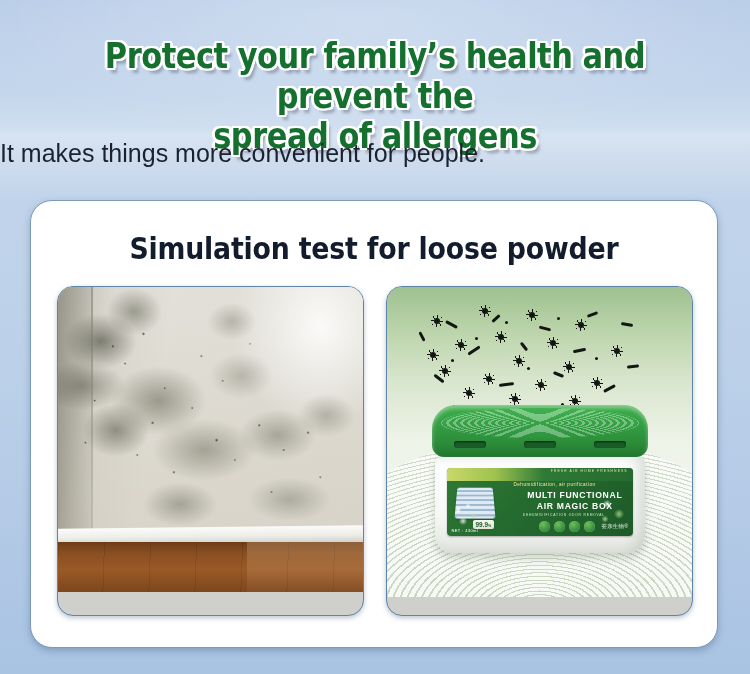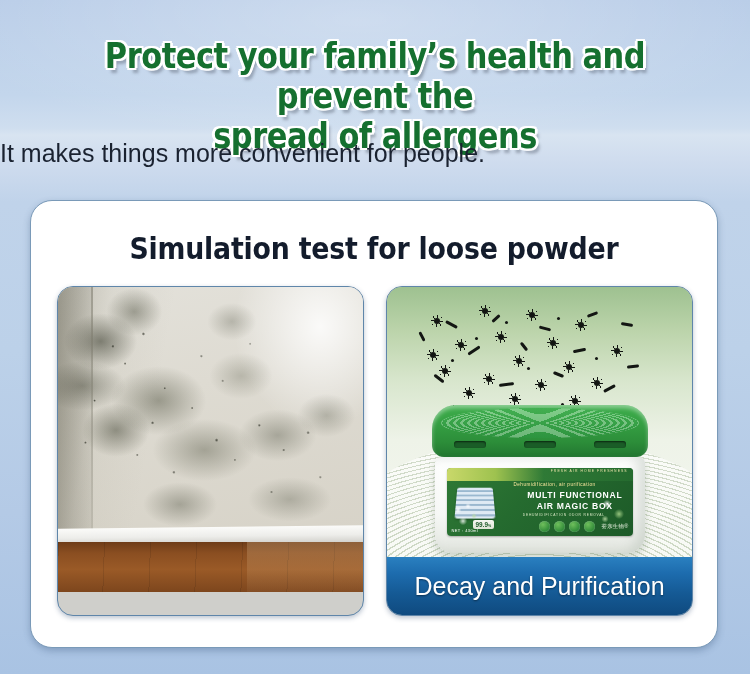--- a/index.html
+++ b/index.html
@@ -453,20 +453,17 @@
                   <div class="circ"></div>
                   <div class="circ"></div>
                   <div class="circ"></div>
                 </div>
                 <div class="brand">荟亲生物®</div>
               </div>
             </div>
           </div>
         </div>
 
-        <div class="caption blue">
-          <span>Decay and Purification</span>
-        </div>
       </div>
 
     </div>
   </div>
 </div>
 
 </body></html>

